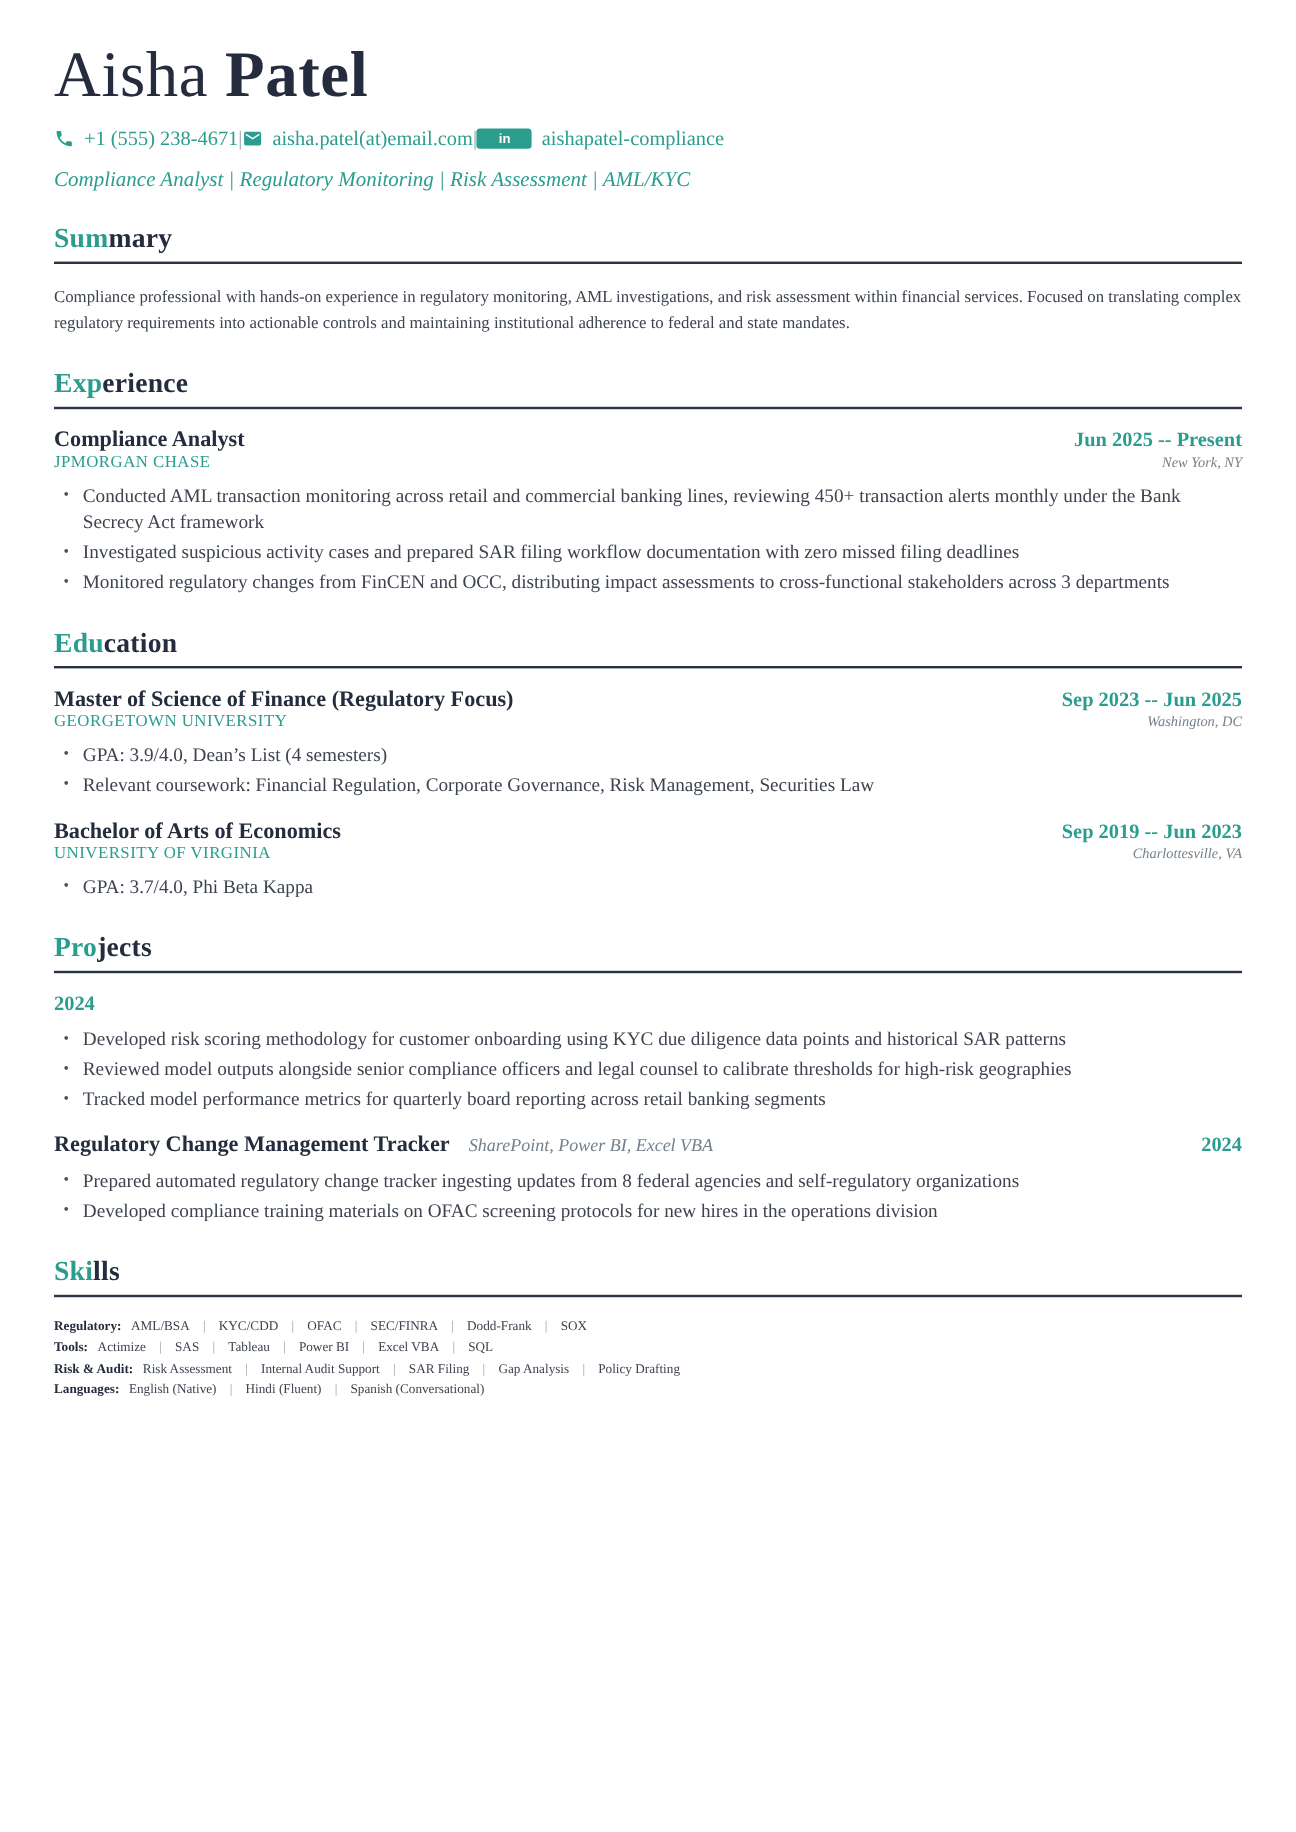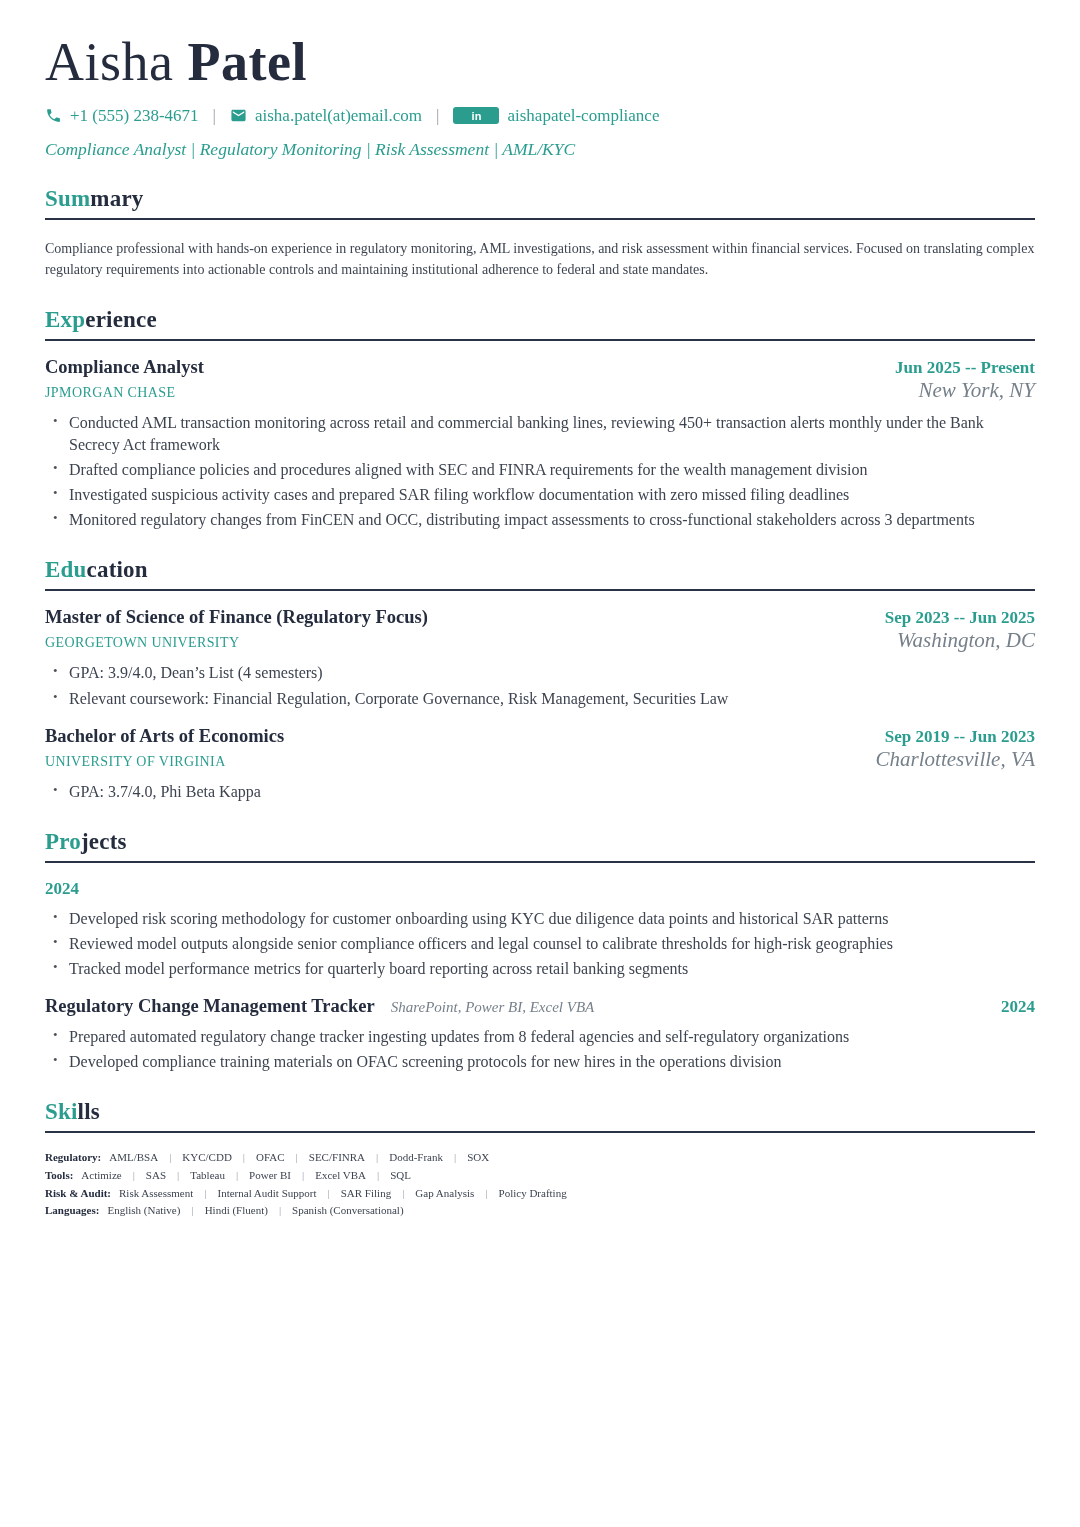--- a/index.html
+++ b/index.html
@@ -15,40 +15,40 @@
   body{
     width:1080px;height:1527px;overflow:hidden;
     font-family:"Liberation Serif","DejaVu Serif",serif;
     color:var(--body);
   }
   .page{padding:34px 45px 0 45px;}
 
   
   h1.name{margin:0;font-size:54px;line-height:1.05;font-weight:400;color:var(--heading);letter-spacing:.5px;}
   h1.name .last{font-weight:700;}
-  .contact{margin-top:15px;display:flex;align-items:center;gap:14px;font-size:17px;color:var(--accent);}
+  .contact{margin-top:15px;display:flex;align-items:center;font-size:17px;color:var(--accent);}
   .citem{display:inline-flex;align-items:center;gap:8px;}
   .citem svg{width:17px;height:17px;fill:var(--accent);flex:0 0 auto;}
   .sep{color:var(--pipe);}
   .li-badge{display:inline-flex;align-items:center;justify-content:center;width:46px;height:17px;background:var(--accent);color:#fff;border-radius:3px;font-size:11px;font-weight:700;font-family:"Liberation Sans",sans-serif;}
   .tagline{margin-top:13px;font-style:italic;font-size:17.5px;color:var(--accent);}
 
   
   h2.sec{margin:26px 0 0 0;font-size:23px;font-weight:700;color:var(--heading);border-bottom:2px solid var(--rule);padding-bottom:6px;letter-spacing:.2px;}
   h2.sec .accent{color:var(--accent);}
 
   .para{margin:18px 0 0 0;font-size:14px;line-height:1.55;color:var(--body);}
 
   
   .entry{margin-top:16px;}
   .row{display:flex;justify-content:space-between;align-items:baseline;}
   .etitle{font-size:18.5px;font-weight:700;color:var(--heading);text-align:right;}
   .edate{font-size:17px;font-weight:700;color:var(--accent);white-space:nowrap;}
   .ecomp{font-size:14px;color:var(--accent);letter-spacing:.4px;}
-  .eloc{font-size:21px;font-style:italic;color:var(--muted);white-space:nowrap;}
+  .eloc{font-size:12px;font-style:italic;color:var(--muted);white-space:nowrap;}
   .pleft{display:flex;align-items:baseline;gap:16px;}
   .pstack{font-size:15px;font-style:italic;color:var(--muted);}
 
   ul.bullets{list-style:none;margin:9px 0 0 0;padding:0;}
   ul.bullets li{position:relative;padding-left:24px;font-size:16px;line-height:1.38;color:var(--body);margin-top:3px;}
   ul.bullets li::before{content:"\2022";position:absolute;left:8px;top:0;font-size:13px;color:#4a5058;}
 
   
   .skills-block{margin-top:18px;}
   .skill-row{font-size:11px;line-height:1.25;margin-top:4px;color:var(--body);}
@@ -99,21 +99,20 @@
       <div class="row">
         <span class="etitle">Compliance Analyst</span>
         <span class="edate">Jun 2025 -- Present</span>
       </div>
       <div class="row">
         <span class="ecomp">JPMORGAN CHASE</span>
         <span class="eloc">New York, NY</span>
       </div>
       <ul class="bullets">
         <li>Conducted AML transaction monitoring across retail and commercial banking lines, reviewing 450+ transaction alerts monthly under the Bank Secrecy Act framework</li>
-        <li>Drafted compliance policies and procedures aligned with SEC and FINRA requirements for the wealth management division</li>
         <li>Investigated suspicious activity cases and prepared SAR filing workflow documentation with zero missed filing deadlines</li>
         <li>Monitored regulatory changes from FinCEN and OCC, distributing impact assessments to cross-functional stakeholders across 3 departments</li>
       </ul>
     </div>
   </section>
 
   <section>
     <h2 class="sec"><span class="accent">Edu</span><span>cation</span></h2>
 
     <div class="entry">

